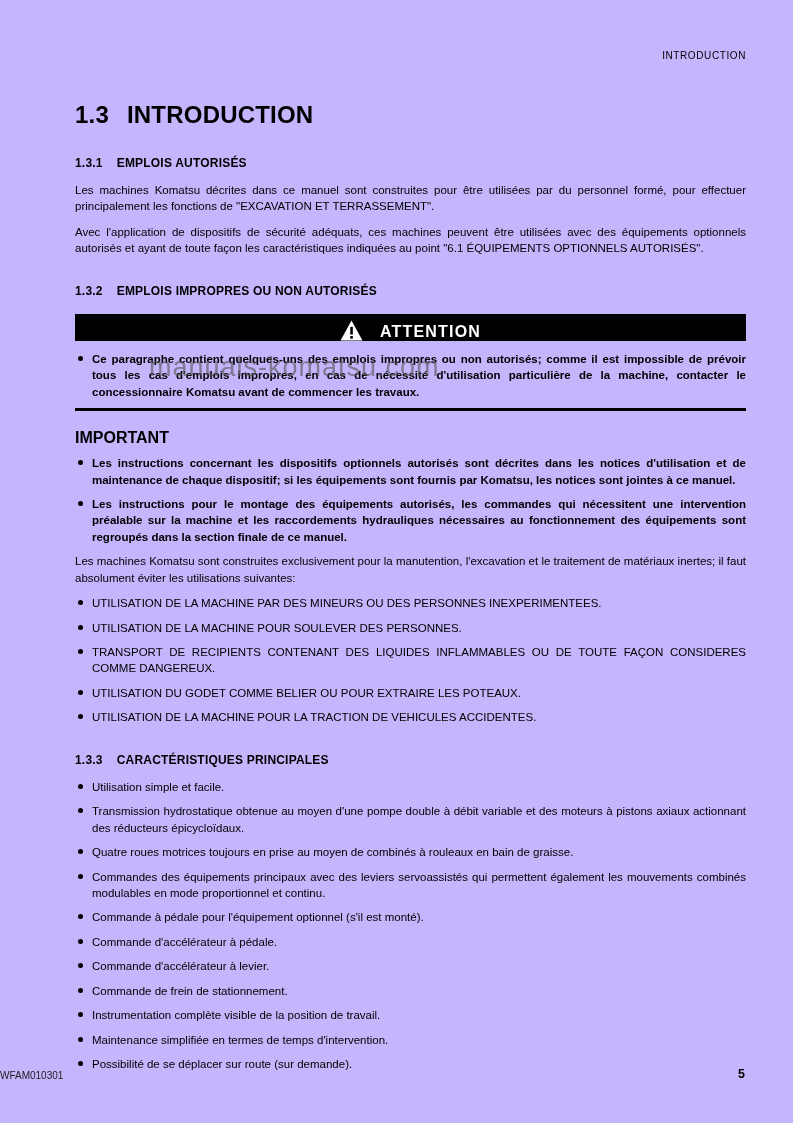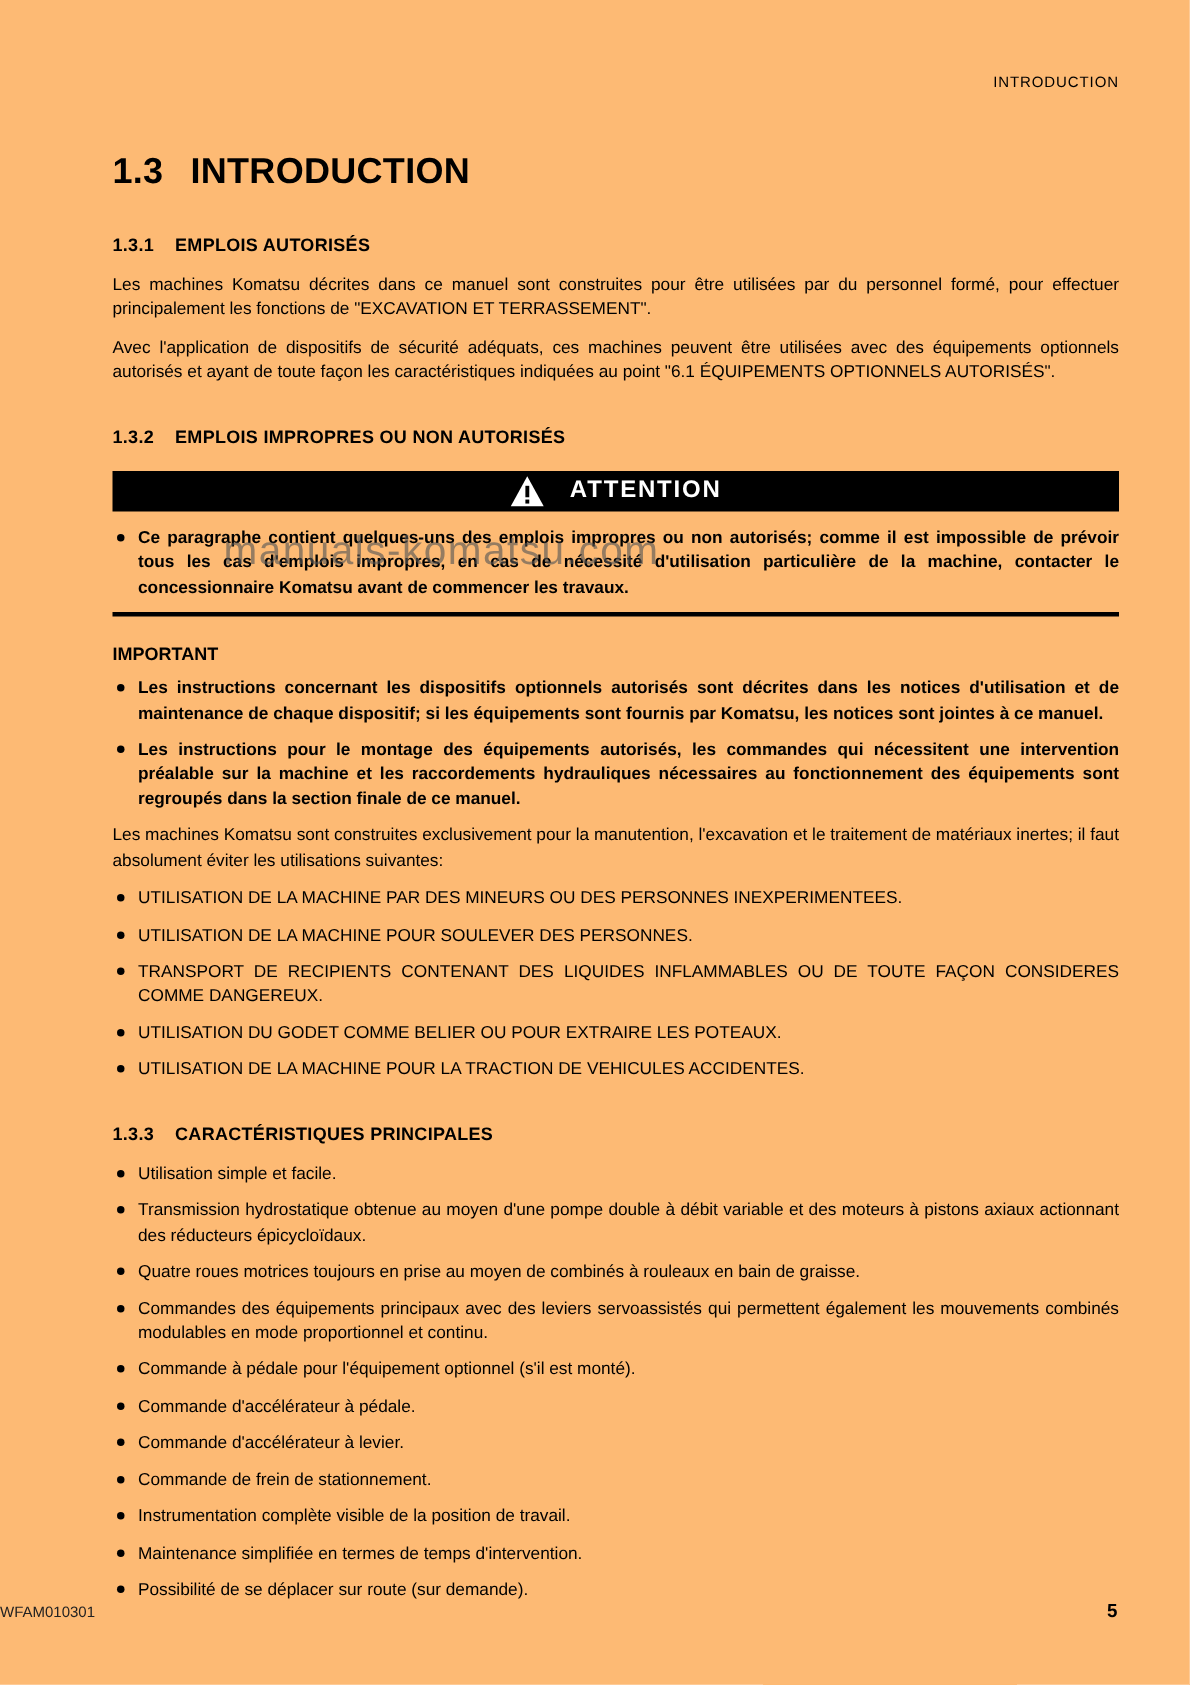--- a/index.html
+++ b/index.html
@@ -2,21 +2,21 @@
 <html><head>
 <meta charset="utf-8">
 <style>
   * { box-sizing: border-box; }
   html, body { margin: 0; padding: 0; }
   body { background: #ffffff; }
   .page {
     position: relative;
     width: 793px;
     height: 1123px;
-    background: #fdba74;
+    background: #c4b5fd;
     font-family: "Liberation Sans", sans-serif;
     color: #000;
     overflow: hidden;
   }
   .content {
     position: absolute;
     left: 75px;
     top: 0;
     width: 671px;
   }
@@ -57,40 +57,40 @@
     font-size: 11.5px;
     line-height: 1.43;
     text-align: justify;
   }
   .bold { font-weight: bold; }
   .attention-banner {
     background: #000;
     color: #fff;
     height: 27px;
     display: flex;
-    align-items: center;
+    align-items: flex-end;
     justify-content: center;
     gap: 17px;
     margin: 16px 0 10px 0;
   }
   .attention-banner .label {
     font-weight: bold;
     font-size: 16px;
     letter-spacing: 1.2px;
   }
   .warn-icon { display: flex; align-items: center; }
   .black-rule {
     border: none;
     height: 3px;
     background: #000;
     margin: 2px 0 0 0;
   }
   .important-label {
     font-weight: bold;
-    font-size: 12px;
+    font-size: 16px;
     margin: 18px 0 8px 0;
   }
   .watermark {
     position: absolute;
     left: 149px;
     top: 352px;
     font-size: 27px;
     color: rgba(85, 85, 85, 0.62);
     letter-spacing: 1px;
     pointer-events: none;

